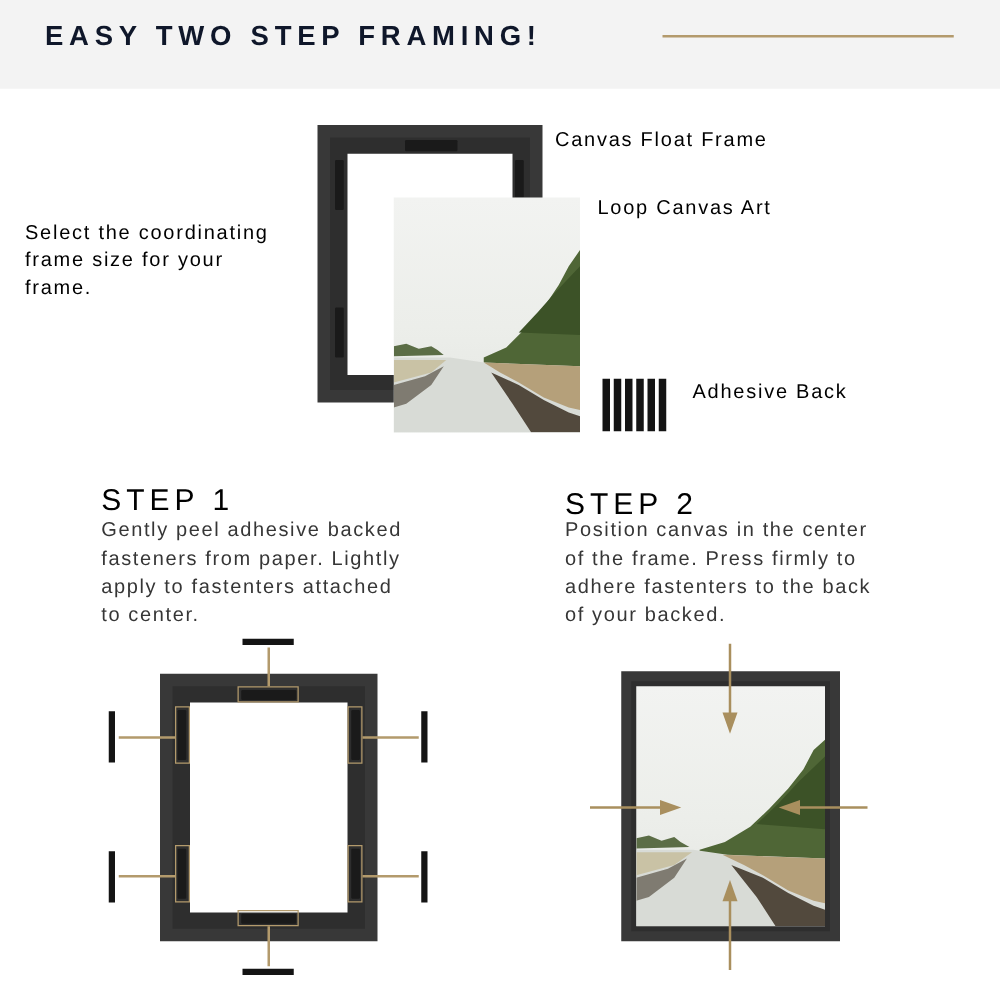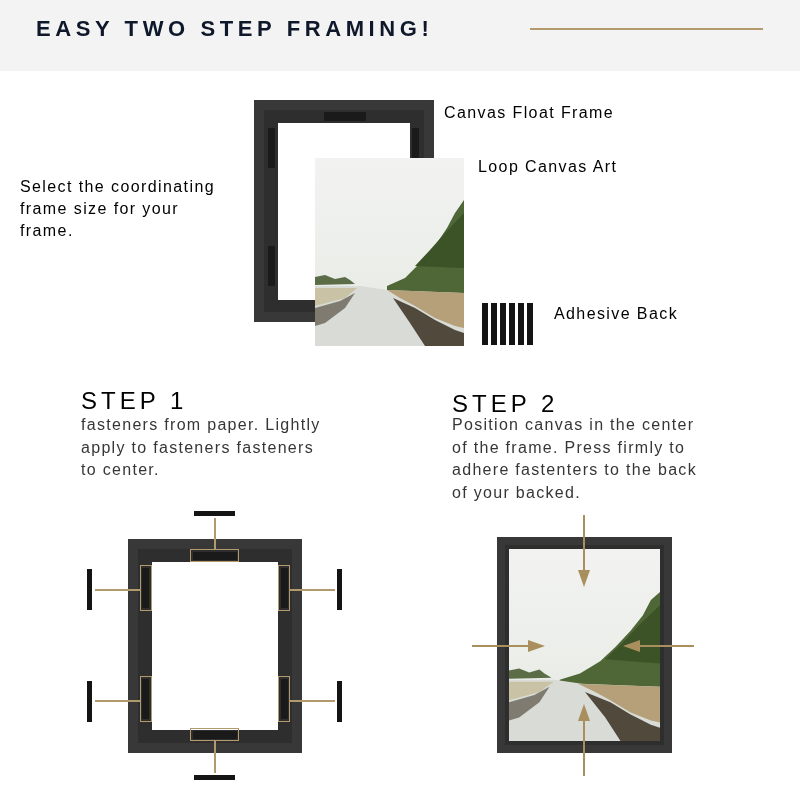--- a/index.html
+++ b/index.html
@@ -77,22 +77,23 @@
   <div class="strip" style="left:27px; top:0; width:6px; height:42px;"></div>
   <div class="strip" style="left:36px; top:0; width:6px; height:42px;"></div>
   <div class="strip" style="left:45px; top:0; width:6px; height:42px;"></div>
 </div>
 <div class="lbl gold" style="left:554px; top:303px;">
   <div>Adhesive Back</div>
 </div>
 
 <div class="step-title" style="left:81px; top:387px;">STEP 1</div>
 <div class="step-text" style="left:81px; top:414px;">
+  <div>Gently peel adhesive backed</div>
   <div>fasteners from paper. Lightly</div>
-  <div>apply to fasteners fasteners</div>
+  <div>apply to fastenters attached</div>
   <div>to center.</div>
 </div>
 
 <div class="step-title" style="left:452px; top:390px;">STEP 2</div>
 <div class="step-text" style="left:452px; top:414px;">
   <div>Position canvas in the center</div>
   <div>of the frame. Press firmly to</div>
   <div>adhere fastenters to the back</div>
   <div>of your backed.</div>
 </div>

